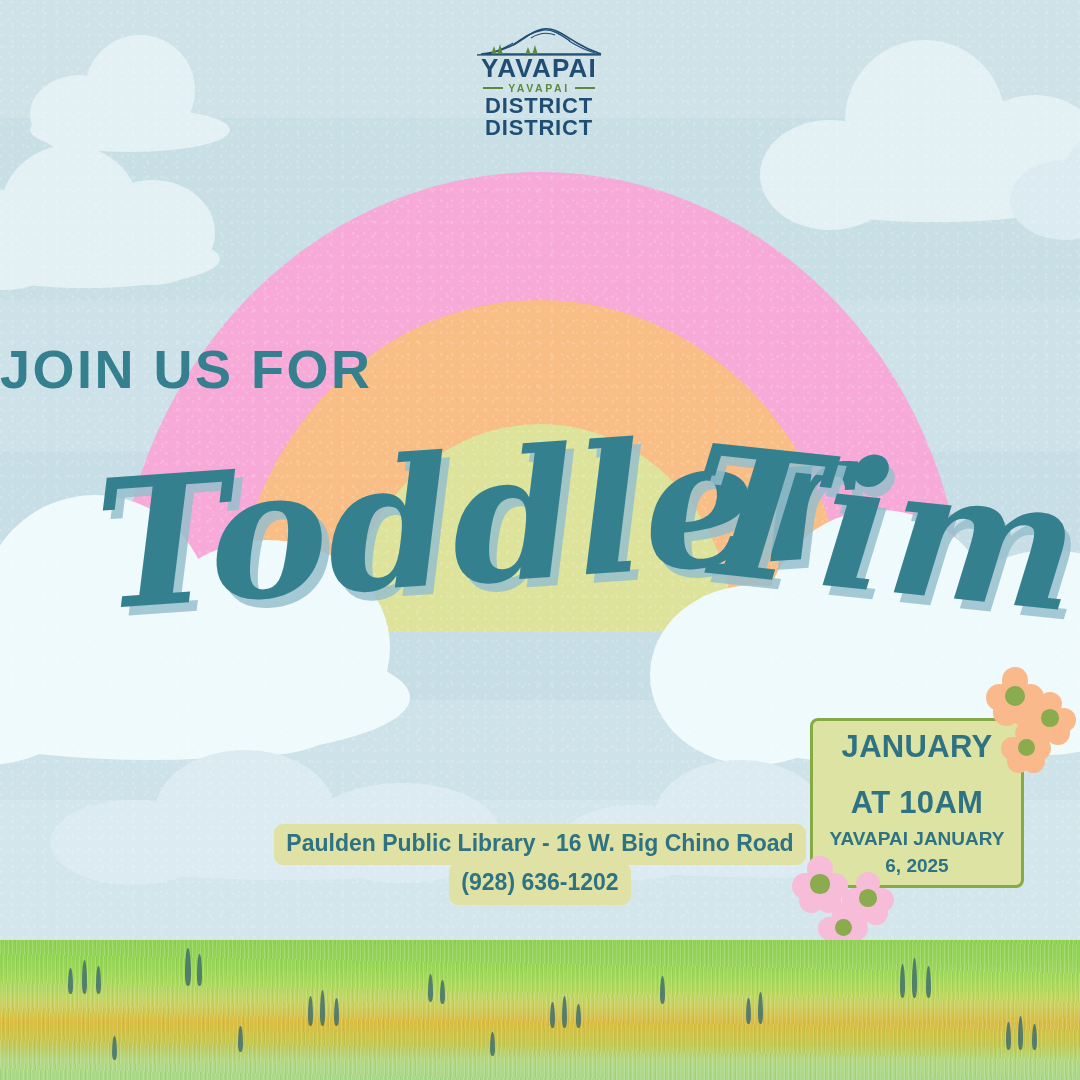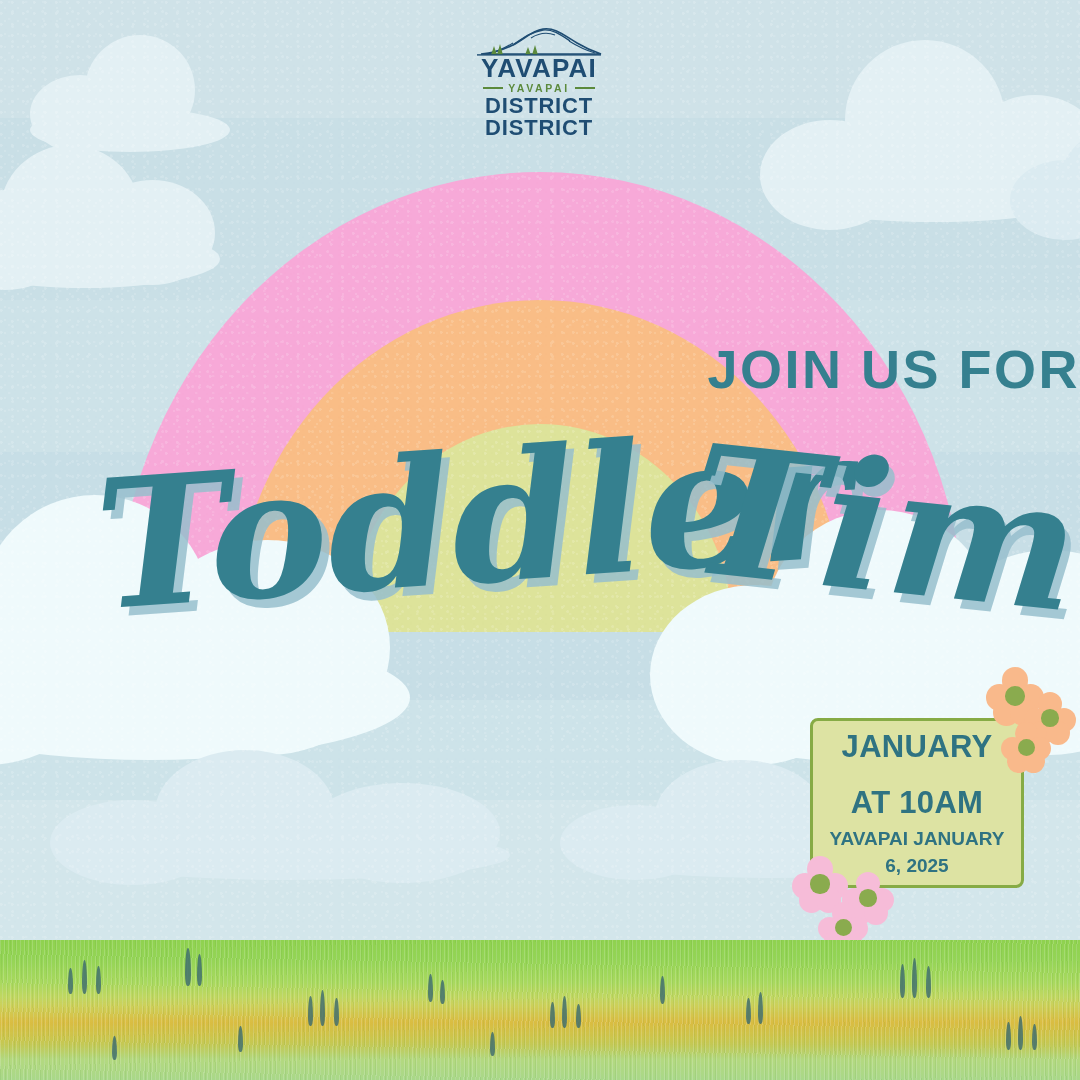--- a/index.html
+++ b/index.html
@@ -81,21 +81,21 @@
   .logo .mtn { display:block; margin:0 auto; }
   .logo .l-yav { font-size:26px; font-weight:700; color:#1f4d73; letter-spacing:1.2px; line-height:.95; }
   .logo .l-cty-row { display:flex; align-items:center; justify-content:center; gap:5px; margin:1px 0 1px; }
   .logo .l-cty-row .ln { height:2px; width:20px; background:#5b8a3c; }
   .logo .l-cty { font-size:10.5px; font-weight:700; color:#5b8a3c; letter-spacing:2.6px; }
   .logo .l-lib { font-size:22px; font-weight:700; color:#1f4d73; letter-spacing:.8px; line-height:1.0; }
   .logo .l-dis { font-size:22px; font-weight:700; color:#1f4d73; letter-spacing:.8px; line-height:1.0; }
 
   
   .joinus {
-    position:absolute; left:0; top:338px; width:1080px; text-align:right;
+    position:absolute; left:0; top:338px; width:1080px; text-align:left;
     font-size:54px; font-weight:700; color:#35808f; letter-spacing:2.5px;
     font-family:"Liberation Sans", sans-serif;
   }
   .script {
     position:absolute; left:0; top:0; width:1080px; height:1080px; pointer-events:none;
   }
   .script .w {
     position:absolute;
     font-family:"DejaVu Serif", serif;
     font-style:italic; font-weight:700;
@@ -226,21 +226,22 @@
 
   <div class="joinus">JOIN US FOR</div>
 
   <div class="script">
     <div class="w w-toddler">Toddler</div>
     <div class="w w-time">Time</div>
   </div>
 
 
   <div class="addr">
-    <br>
+    <span>Paulden Public Library - 16 W. Big Chino Road</span><br>
+    <span class="line2">(928) 636-1202</span>
   </div>
 
   <div class="sched">
     <div class="d1">JANUARY</div>
     <div class="d2">AT 10AM</div>
     <div class="d3">YAVAPAI JANUARY</div>
     <div class="d3" style="margin-top:4px">6, 2025</div>
   </div>
 
   <div class="flower" style="left:986px; top:667px; width:58px; height:58px;">

